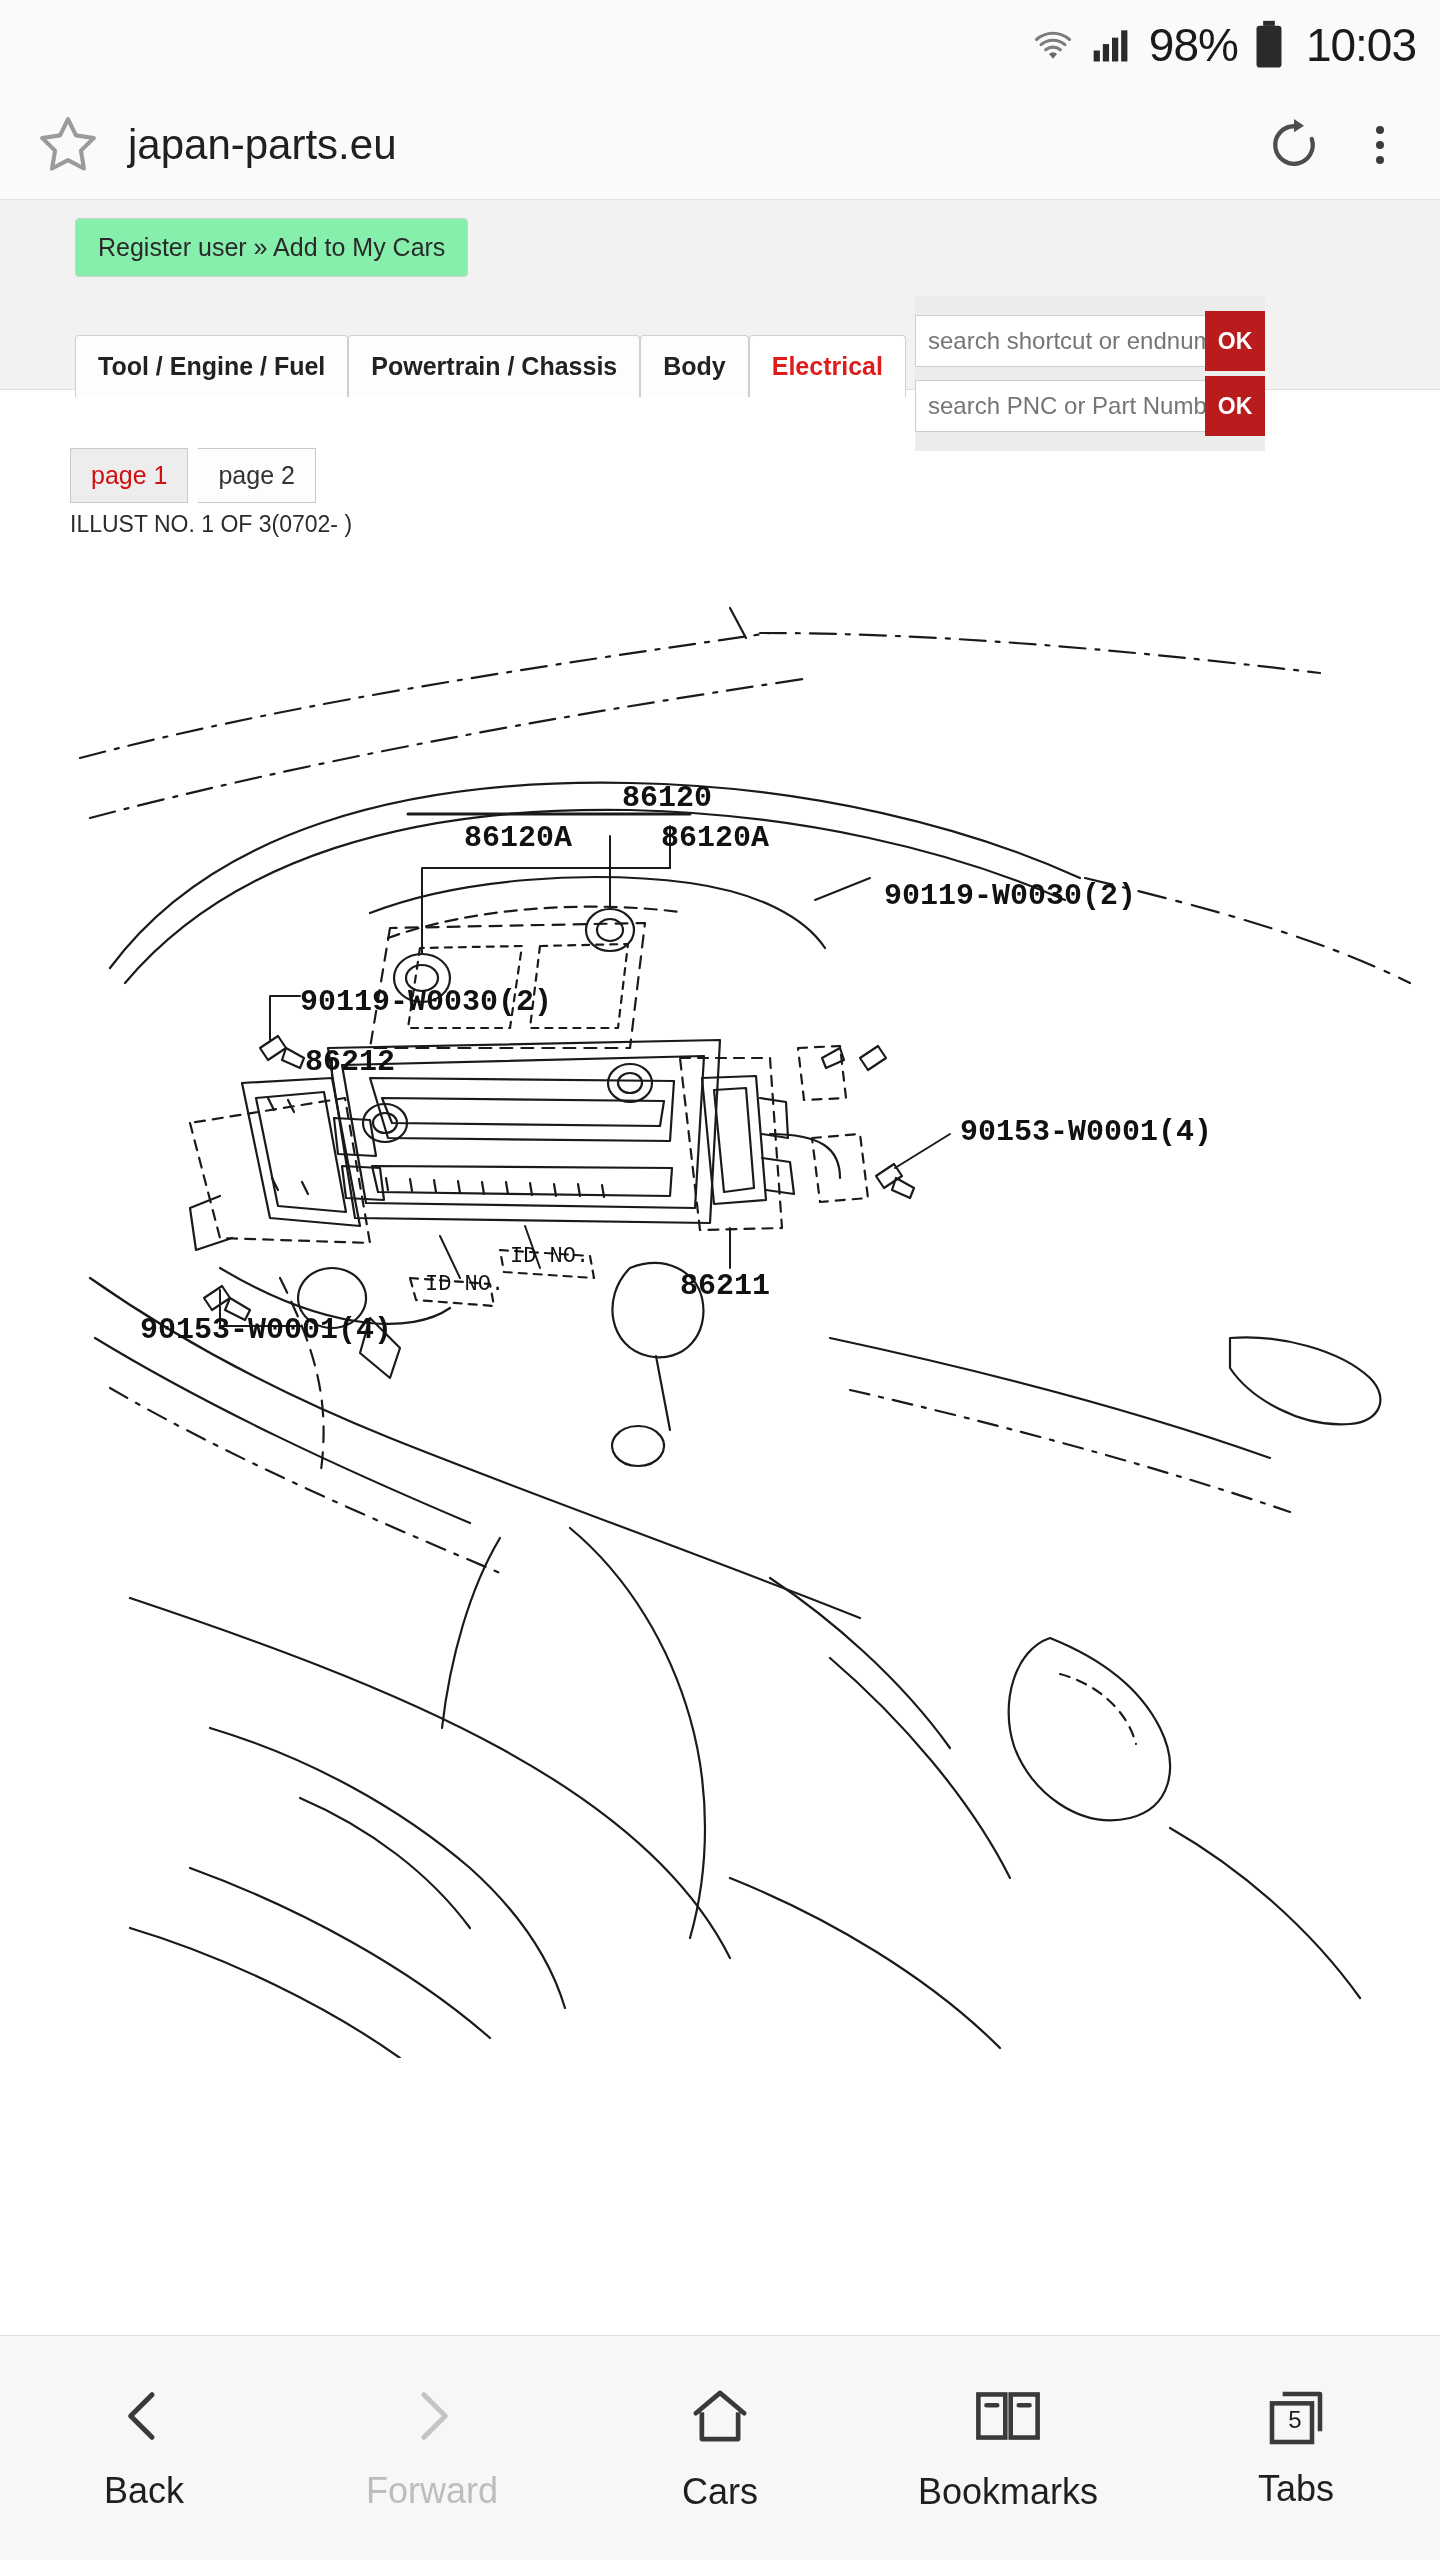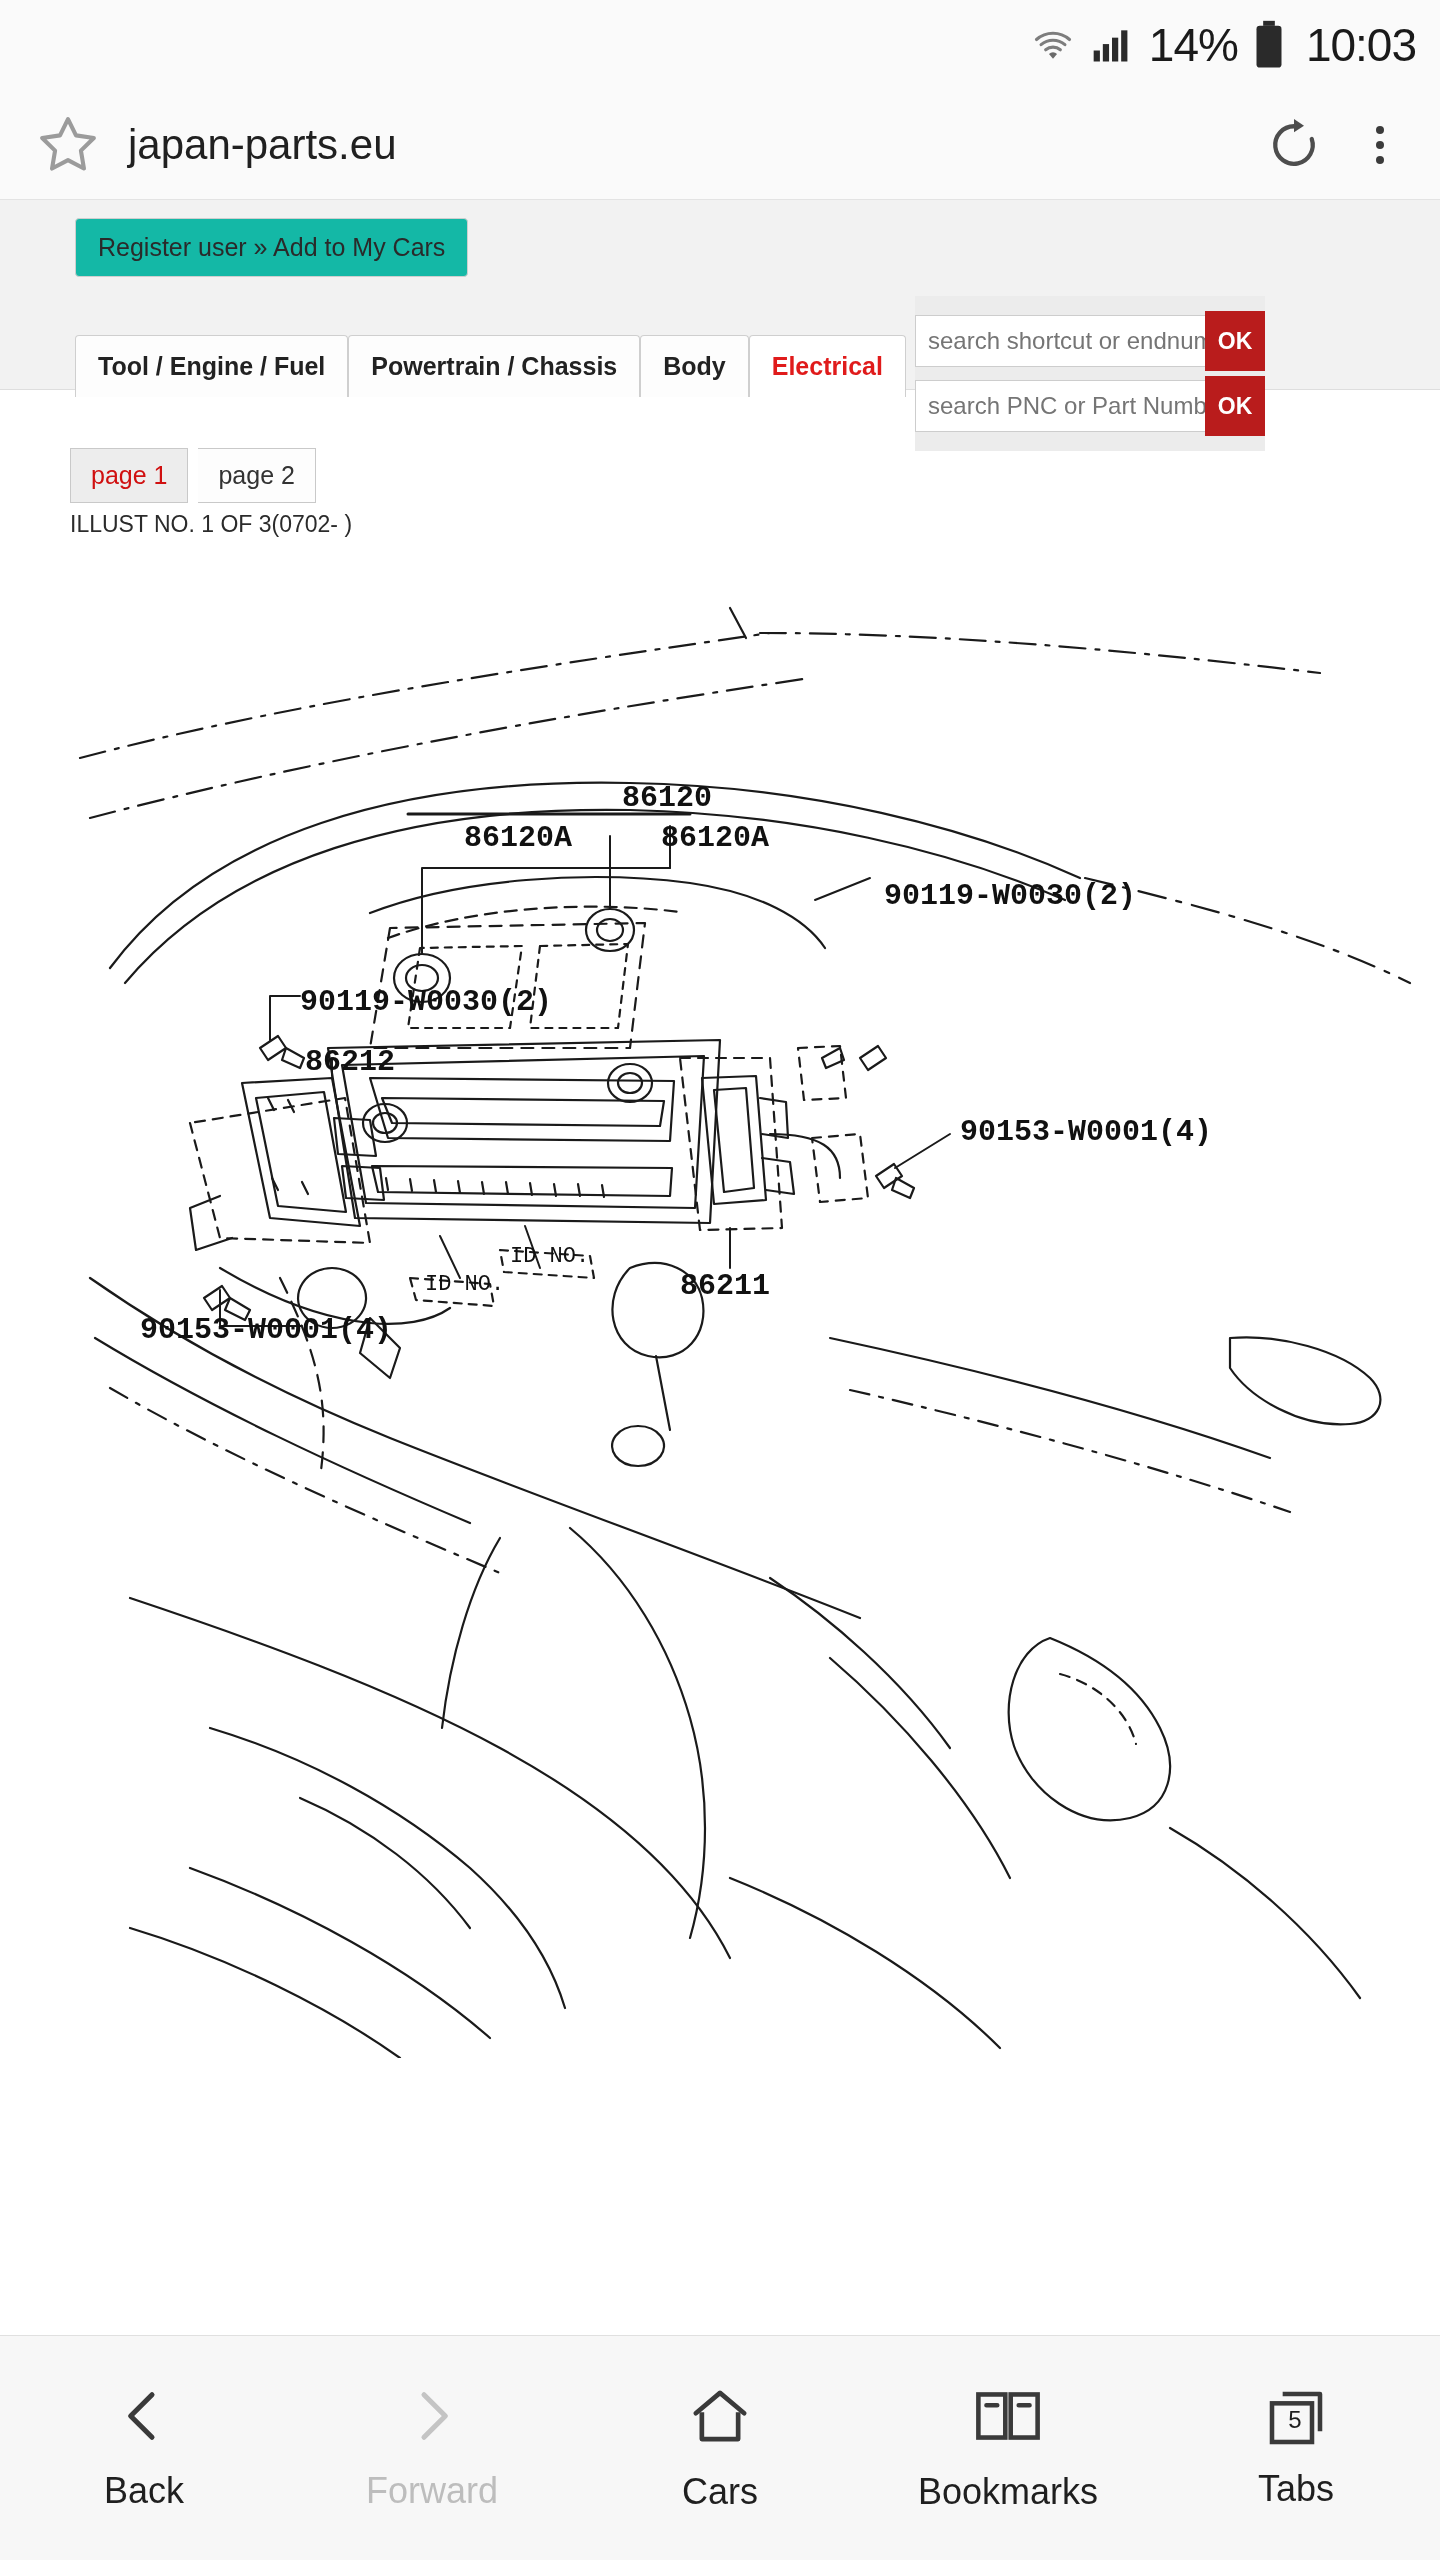--- a/index.html
+++ b/index.html
@@ -68,21 +68,21 @@
   }
   .topbar {
     background: #f2f2f2;
     padding: 18px 0 0 0;
     border-bottom: 1px solid #dedede;
   }
   .register-box {
     display: inline-block;
     margin-left: 75px;
     border: 1px solid #cfcfcf;
-    background: #14b8a6;
+    background: #86efac;
     border-radius: 4px;
     padding: 14px 22px;
     font-size: 25px;
     color: #2a2a2a;
   }
   .tabs-row {
     display: flex;
     align-items: flex-end;
     margin-top: 42px;
     padding-left: 75px;
@@ -205,21 +205,21 @@
     </svg>
   </span>
   <span class="status-icon">
     <svg width="46" height="44" viewBox="0 0 24 24">
       <rect x="2" y="15" width="3.4" height="6" fill="#2a2a2a"></rect>
       <rect x="7" y="11.5" width="3.4" height="9.5" fill="#2a2a2a"></rect>
       <rect x="12" y="8" width="3.4" height="13" fill="#2a2a2a"></rect>
       <rect x="17" y="4" width="3.4" height="17" fill="#2a2a2a"></rect>
     </svg>
   </span>
-  <span class="battery-pct">14%</span>
+  <span class="battery-pct">98%</span>
   <span class="status-icon">
     <svg width="34" height="50" viewBox="0 0 18 30">
       <rect x="5.5" y="0.5" width="7" height="3" fill="#2a2a2a"></rect>
       <rect x="1.5" y="3.5" width="15" height="25" rx="2" fill="#2a2a2a"></rect>
     </svg>
   </span>
   <span class="clock">10:03</span>
 </div>
 
 <div class="chrome">

